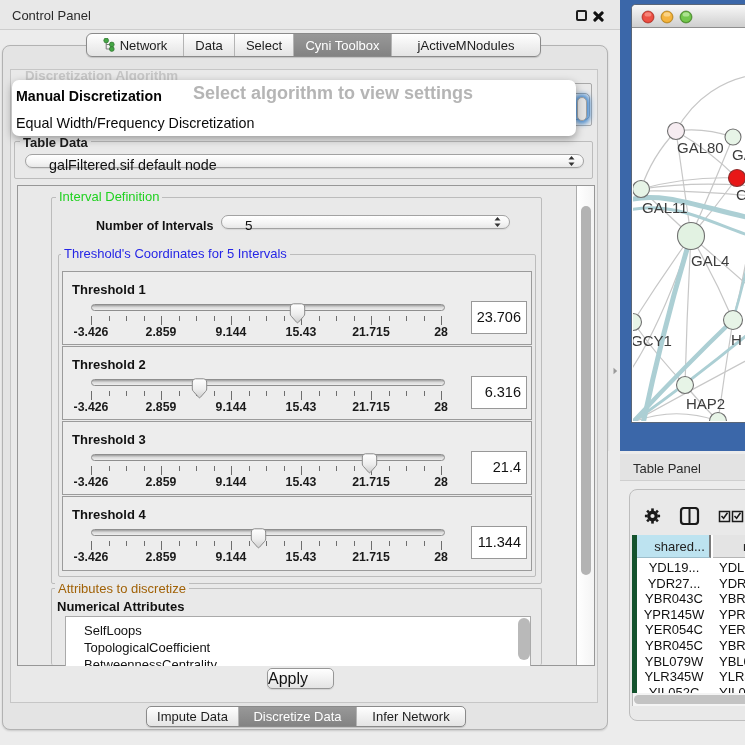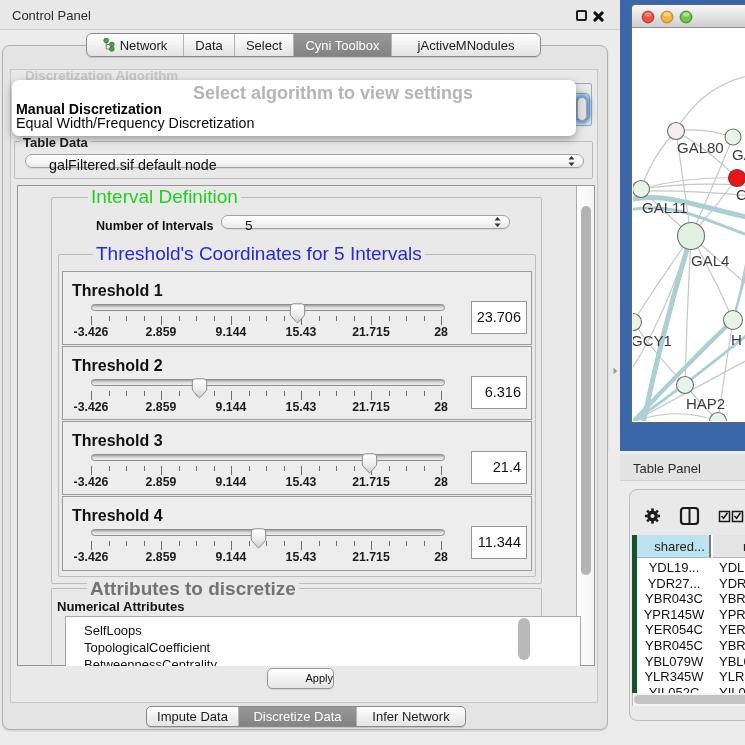--- a/index.html
+++ b/index.html
@@ -10,25 +10,25 @@
 .bold { font-weight:bold; }
 
 .combo { position:absolute; border:1px solid #a2a2a2; border-radius:11px;
   background:linear-gradient(#ffffff,#f4f4f4 60%,#e8e8e8); height:14px;
   font-size:13.5px; color:#111; line-height:20px; padding-left:23px;
   box-shadow:0 1px 1px rgba(0,0,0,0.08); }
 .combo .arr { position:absolute; right:6px; top:0; height:100%; width:10px; }
 .combo .arr svg { position:absolute; top:50%; left:0; margin-top:-6px; }
 
 .group { position:absolute; border:1px solid #bcbcbc; border-radius:2px; }
-.gtitle { position:absolute; font-size:19px; padding:0 3px; line-height:14px;margin-left:32px; }
+.gtitle { position:absolute; font-size:13px; padding:0 3px; line-height:14px; }
 
 .tpanel { position:absolute; left:62px; width:470px; height:74px;
   border:1px solid #9b9b9b; background:#ededed; }
-.ttitle { position:absolute; left:9px; top:10px; font-size:16px; font-weight:bold; color:#111; }
+.ttitle { position:absolute; left:9px; top:10px; font-size:13px; font-weight:bold; color:#111; }
 .groove { position:absolute; left:28px; top:32px; width:354px; height:7px;
   border:1px solid #8e8e8e; border-radius:4px;
   background:linear-gradient(#9e9e9e,#d9d9d9 45%,#efefef); }
 .tfield { position:absolute; left:408px; top:29px; width:56px; height:33px;
   background:#ffffff; border:1px solid #989898; font-size:14.5px; color:#111;
   text-align:right; line-height:31px; padding-right:5px; }
 .tick { position:absolute; width:1px; background:#6e6e6e; top:44px; }
 .tick.major { height:9px; }
 .tick.minor { height:5px; }
 .slabel { position:absolute; top:53px; width:60px; margin-left:-30px; text-align:center;
@@ -273,31 +273,31 @@
           <stop offset="0.55" stop-color="#ededed"></stop>
           <stop offset="1" stop-color="#cfcfcf"></stop>
         </linearGradient>
       </defs>
       <path d="M4.5 0.8 h8 a3.2 3.2 0 0 1 3.2 3.2 v7 a3.2 3.2 0 0 1 -1.1 2.4 l-5.2 5.9 a1.2 1.2 0 0 1 -1.8 0 l-5.2 -5.9 a3.2 3.2 0 0 1 -1.1 -2.4 v-7 a3.2 3.2 0 0 1 3.2 -3.2 z" fill="url(#tgtp4)" stroke="#8a8a8a" stroke-width="1"></path>
     </svg>
     <div class="tfield">11.344</div>
   </div>
 
 <div class="group" style="left:51px;top:588px;width:491px;height:77px;border-bottom:none;"></div>
-<div class="gtitle" style="left:55px;top:582px;color:#737373;background:#e9e9e9;font-weight:bold;">Attributes to discretize</div>
+<div class="gtitle" style="left:55px;top:582px;color:#a16207;background:#e9e9e9;">Attributes to discretize</div>
 <div class="abs bold" style="left:57px;top:599px;font-size:13px;color:#111;">Numerical Attributes</div>
 
-<div class="abs" style="left:65px;top:616px;width:516px;height:50px;background:#ffffff;border:1px solid #aaa;border-bottom:none;overflow:hidden;">
+<div class="abs" style="left:65px;top:616px;width:466px;height:50px;background:#ffffff;border:1px solid #aaa;border-bottom:none;overflow:hidden;">
   <div style="font-size:13px;color:#111;padding-left:18px;height:17px;line-height:17px;margin-top:5px;">SelfLoops</div>
   <div style="font-size:13px;color:#111;padding-left:18px;height:17px;line-height:17px;">TopologicalCoefficient</div>
   <div style="font-size:13px;color:#111;padding-left:18px;height:17px;line-height:17px;">BetweennessCentrality</div>
 </div>
 <div class="abs" style="left:518px;top:618px;width:12px;height:42px;background:#b9b9b9;border-radius:6px;"></div>
 
-<div class="abs" style="left:267px;top:668px;width:67px;height:21px;border:1px solid #979797;border-radius:5px;background:linear-gradient(#ffffff,#f0f0f0 55%,#e3e3e3);font-size:11px;color:#111;text-align:right;line-height:19px;box-shadow:0 1px 1px rgba(0,0,0,0.1);">Apply</div>
+<div class="abs" style="left:267px;top:668px;width:67px;height:21px;border:1px solid #979797;border-radius:5px;background:linear-gradient(#ffffff,#f0f0f0 55%,#e3e3e3);font-size:16px;color:#111;text-align:left;line-height:19px;box-shadow:0 1px 1px rgba(0,0,0,0.1);">Apply</div>
 
 <div class="seg" style="left:146px;top:706px;height:21px;border-radius:5px;">
   <div style="width:92px;">Impute Data</div>
   <div class="sel" style="width:118px;">Discretize Data</div>
   <div style="width:108px;">Infer Network</div>
 </div>
 
 <div class="abs" style="left:620px;top:0;width:125px;height:451px;background:#3b67a9;"></div>
 
 <div class="abs" style="left:631px;top:4px;width:114px;height:419px;border:1px solid #5a6678;border-right:none;border-radius:5px 0 0 0;overflow:hidden;background:#fff;">
@@ -427,14 +427,14 @@
 
 <div class="abs" style="left:632px;top:693px;width:113px;height:13px;background:#f4f4f4;border-left:1px solid #bbb;"></div>
 <div class="abs" style="left:634px;top:695px;width:111px;height:9px;background:#c3c3c3;border-radius:5px 0 0 5px;"></div>
 
 <svg class="abs" style="left:612px;top:367px;" width="6" height="8" viewBox="0 0 6 8">
     <path d="M1.5 0.8 L5.2 4 L1.5 7.2 Z" fill="#9a9a9a"></path>
   </svg>
 
 <div class="abs" style="left:12px;top:80px;width:564px;height:56px;background:#ffffff;border-radius:7px;box-shadow:0 3px 9px rgba(0,0,0,0.35);"></div>
 <div class="abs" style="left:193px;top:83px;font-size:18px;color:#b5b5b5;font-weight:bold;">Select algorithm to view settings</div>
-<div class="abs bold" style="left:16px;top:101px;font-size:14.2px;color:#050505;">Manual Discretization</div>
+<div class="abs bold" style="left:16px;top:88px;font-size:14.2px;color:#050505;">Manual Discretization</div>
 <div class="abs" style="left:16px;top:115px;font-size:14.3px;color:#090909;">Equal Width/Frequency Discretization</div>
 
 </body></html>

